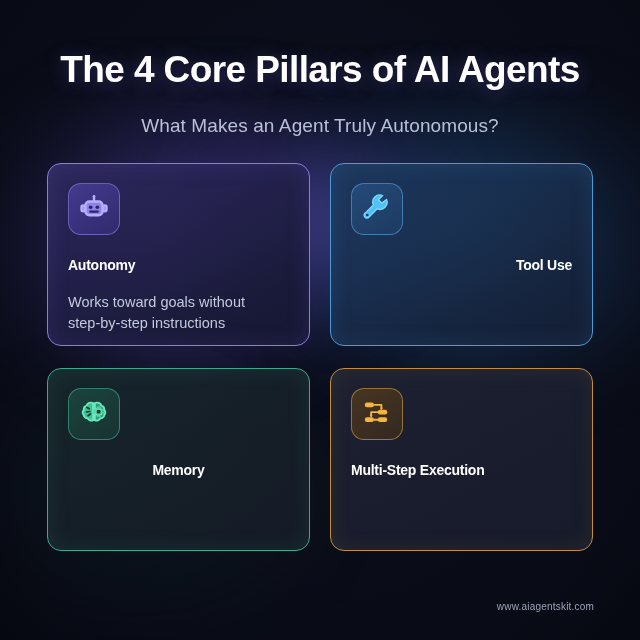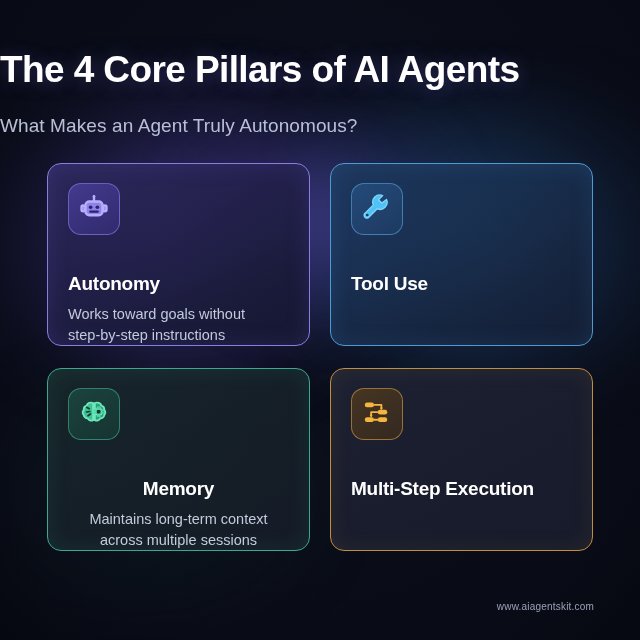--- a/index.html
+++ b/index.html
@@ -68,21 +68,21 @@
     background:radial-gradient(ellipse at 50% 42%,
       rgba(0,0,0,0) 40%,
       rgba(5,7,15,0.35) 78%,
       rgba(4,6,13,0.72) 100%);
     pointer-events:none;
   }
 
   
   .header {
     position:absolute; left:0; top:0; width:640px;
-    z-index:5;
+    text-align:center; z-index:5;
   }
   .title {
     margin-top:48px;
     font-size:37px;
     font-weight:bold;
     color:#ffffff;
     letter-spacing:-0.6px;
     line-height:1.18;
     text-shadow:0 2px 18px rgba(120,110,220,0.35);
   }
@@ -126,20 +126,21 @@
     box-shadow:0 0 22px rgba(110,92,220,0.18) inset;
   }
   .card.c-tooluse {
     border-color:#4e9ad4;
     background:linear-gradient(150deg,
       rgba(28,56,92,0.88) 0%,
       rgba(25,48,80,0.86) 40%,
       rgba(22,36,62,0.88) 74%,
       rgba(20,30,52,0.90) 100%);
     box-shadow:0 0 22px rgba(70,140,210,0.16) inset;
+    text-align:right;
   }
   .card.c-memory {
     border-color:#3fa88c;
     background:linear-gradient(150deg,
       rgba(25,42,45,0.85) 0%,
       rgba(23,34,42,0.86) 42%,
       rgba(22,28,40,0.90) 100%);
     box-shadow:0 0 22px rgba(50,170,140,0.12) inset;
     text-align:center;
   }
@@ -171,28 +172,28 @@
   .tile-memory {
     background:linear-gradient(145deg, rgba(30,84,72,0.66), rgba(24,66,58,0.56));
     border-color:rgba(70,190,155,0.55);
   }
   .tile-multistep {
     background:linear-gradient(145deg, rgba(92,64,26,0.66), rgba(72,50,22,0.56));
     border-color:rgba(215,160,70,0.60);
   }
 
   .card-title {
-    margin-top:38px;
-    font-size:19px;
+    margin-top:22px;
+    font-size:14px;
     font-weight:bold;
     color:#ffffff;
     letter-spacing:-0.25px;
   }
   .card-desc {
-    margin-top:9px;
+    margin-top:19px;
     font-size:14.5px;
     line-height:1.45;
     color:#c3cadb;
     white-space:pre-line;
   }
 
   
   .footer {
     position:absolute;
     right:46px; bottom:28px;
@@ -258,22 +259,20 @@
           <line x1="15" y1="12.4" x2="15" y2="13.8"></line>
           <line x1="16.5" y1="12.4" x2="16.5" y2="13.8"></line>
           <line x1="12.1" y1="9.2" x2="13.5" y2="9.2"></line>
           <line x1="12.1" y1="11.1" x2="13.5" y2="11.1"></line>
           <line x1="17.9" y1="9.2" x2="19.3" y2="9.2"></line>
           <line x1="17.9" y1="11.1" x2="19.3" y2="11.1"></line>
           <path d="M6.2 6.6l2 1.2M6 10.4l2.6-.4M7.2 13.4l2-1.4" stroke="#0f3b2f" stroke-width="1.3"></path>
         </svg>
       </div>
       <div class="card-title">Memory</div>
-      <div class="card-desc">Maintains long-term context
-across multiple sessions</div>
     </div>
 
     <div class="card c-multistep">
       <div class="icon-tile tile-multistep">
         <svg width="30" height="30" viewBox="0 0 24 24" fill="none" stroke="#f0b44a" stroke-width="1.6" stroke-linecap="round" stroke-linejoin="round">
           <rect x="2.2" y="2.8" width="7.4" height="3.8" rx="1.9" fill="#f5b63f" stroke="none"></rect>
           <rect x="12.6" y="8.6" width="7.6" height="3.8" rx="1.9" fill="#f5b63f" stroke="none"></rect>
           <rect x="2.2" y="14.6" width="7.4" height="3.8" rx="1.9" fill="#f5b63f" stroke="none"></rect>
           <rect x="12.6" y="14.6" width="7.6" height="3.8" rx="1.9" fill="#f5b63f" stroke="none"></rect>
           <path d="M9.9 4.7h5.6v3.1" stroke="#f5b63f" stroke-width="1.5" fill="none"></path>

